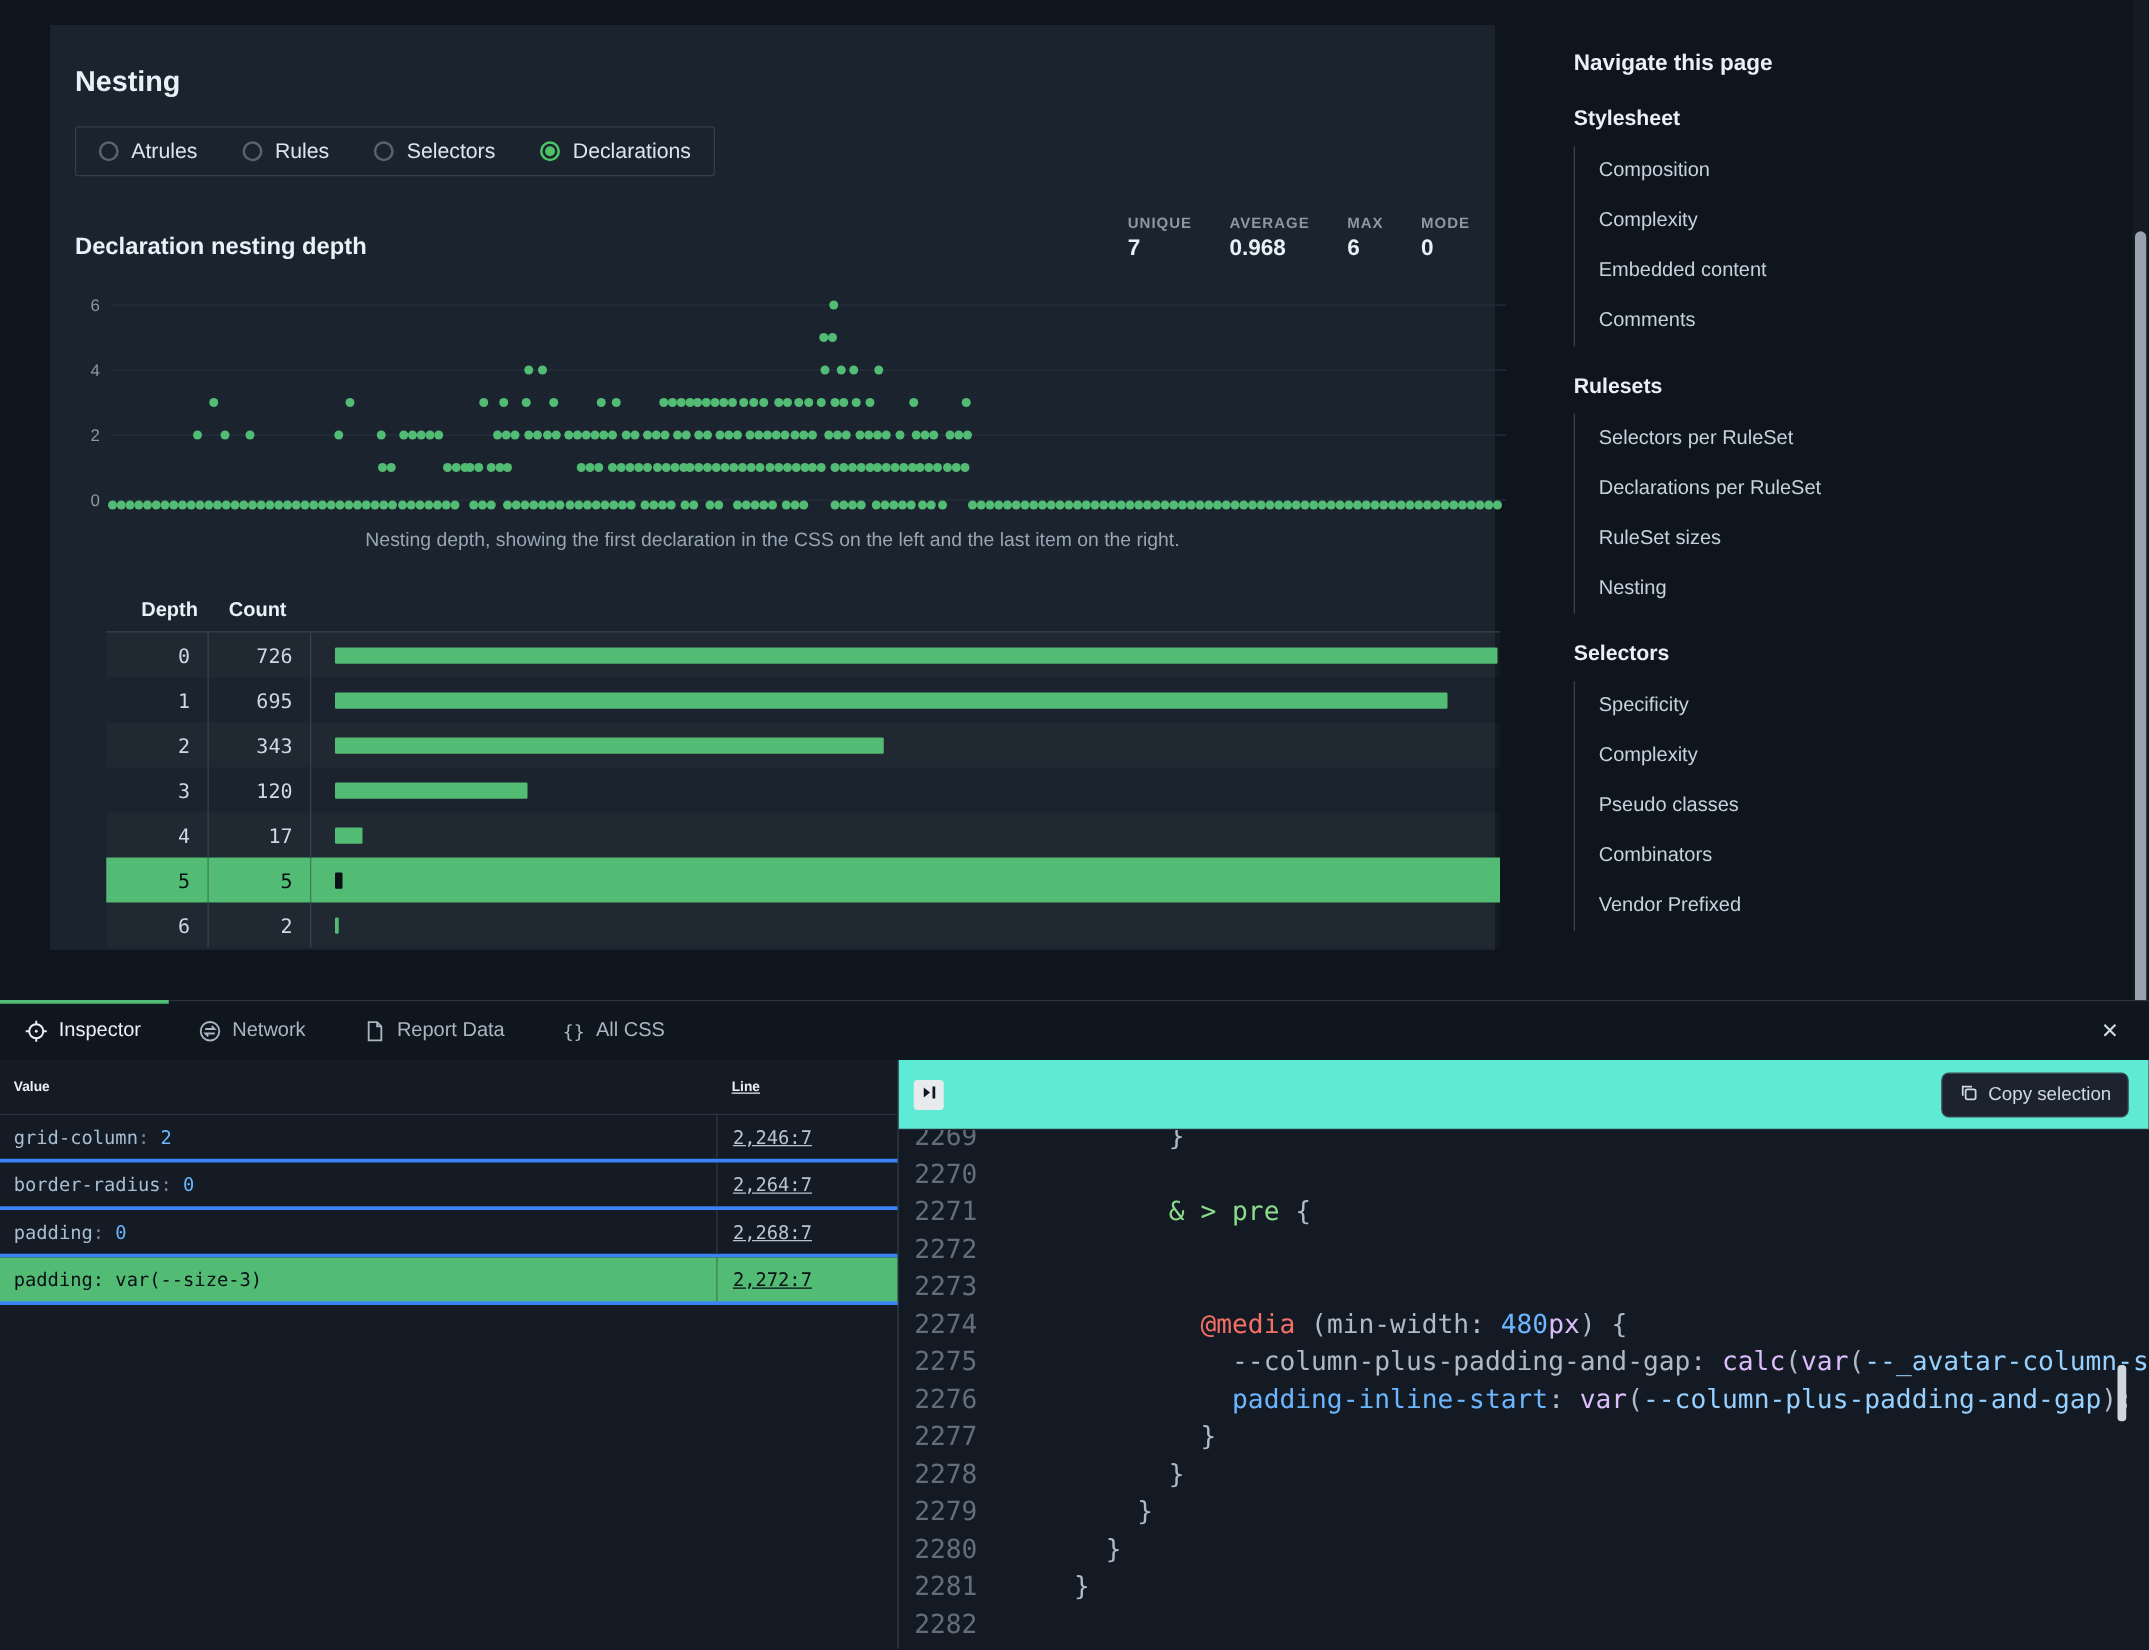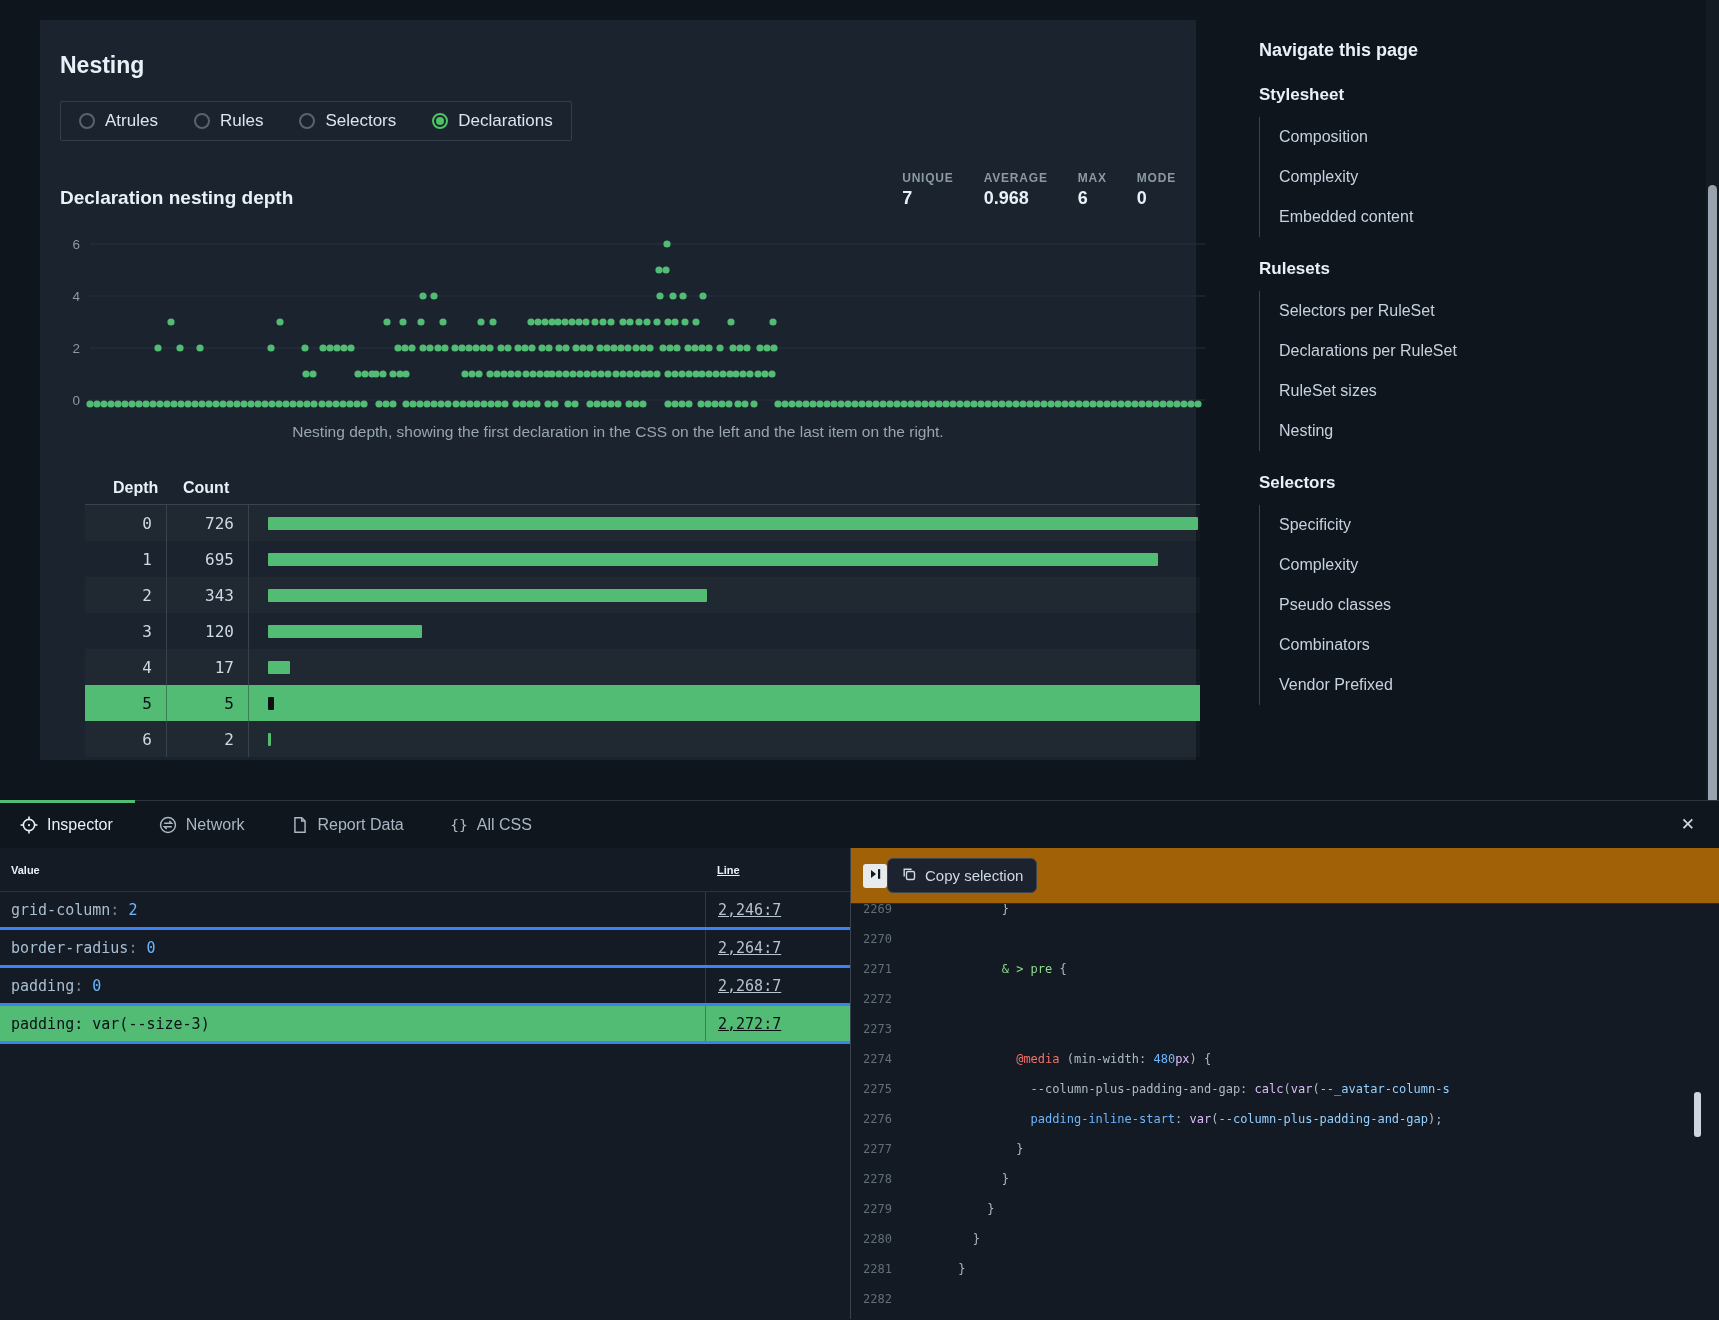--- a/index.html
+++ b/index.html
@@ -92,29 +92,29 @@
   .vp-row .line-cell { width:145px; align-self:stretch; display:flex; align-items:center;
                        border-left:1px solid #2f3842; padding-left:12px; }
   .vp-row .line-cell a { color:#b6c3d0; text-decoration:underline; }
   .t-prop { color:#a8bed2; } .t-pun { color:#768390; } .t-num { color:#6cb6ff; } .t-val { color:#adbac7; }
   .vp-row.hl { background:#52bb74; }
   .vp-row.hl .t-prop, .vp-row.hl .t-pun, .vp-row.hl .t-num, .vp-row.hl .t-val { color:#0b1016; }
   .vp-row.hl .line-cell { border-left-color:rgba(11,16,22,.35); }
   .vp-row.hl .line-cell a { color:#0b1016; }
 
   .code-panel { flex:1; display:flex; flex-direction:column; background:#141a23; }
-  .cp-head { height:56px; display:flex; align-items:center; justify-content:flex-start;
-             padding:0 16px 0 12px; border-bottom:1px solid #242d38; background:#a16207; }
+  .cp-head { height:56px; display:flex; align-items:center; justify-content:space-between;
+             padding:0 16px 0 12px; border-bottom:1px solid #242d38; background:#5eead4; }
   .expand-btn { width:24px; height:24px; background:#e7ebee; border-radius:3px;
                 display:flex; align-items:center; justify-content:center; cursor:pointer; border:none; }
   .copy-btn { display:flex; align-items:center; gap:8px; border:1px solid #3c4652; background:#1c232e;
               border-radius:6px; padding:7px 13px; color:#cdd9e5; font-size:15px;
               font-family:"Liberation Sans", sans-serif; cursor:pointer; }
   .code-area { flex:1; overflow:hidden; padding:6px 0 0 12px;
-               font-family:"DejaVu Sans Mono", monospace; font-size:12px; line-height:30px; }
+               font-family:"DejaVu Sans Mono", monospace; font-size:21px; line-height:30px; }
   .cl { display:flex; white-space:pre; }
   .cl.cliptop { margin-top:-16px; }
   .ln { width:52px; color:#636e7b; flex-shrink:0; }
   .ct { white-space:pre; color:#adbac7; }
   .c-fg { color:#adbac7; } .c-grn { color:#8ddb8c; } .c-red { color:#f47067; }
   .c-blu { color:#6cb6ff; } .c-pur { color:#dcbdfb; } .c-lbl { color:#96d0ff; }
   .tok-sel { background:#303c4b; }
   .code-scroll-thumb { position:absolute; left:1694px; top:1092px; width:7px; height:45px;
                        background:#cfd6dd; border-radius:3px; }
 </style>
@@ -536,20 +536,21 @@
 </div>
 
 <div class="sidebar">
   <div class="sb-title">Navigate this page</div>
   <div id="sb-sections">
       <div class="sb-sect-title">Stylesheet</div>
       <div class="sb-items">
         <div class="sb-item">Composition</div>
         <div class="sb-item">Complexity</div>
         <div class="sb-item">Embedded content</div>
+        <div class="sb-item">Comments</div>
       </div>
       <div class="sb-sect-title">Rulesets</div>
       <div class="sb-items">
         <div class="sb-item">Selectors per RuleSet</div>
         <div class="sb-item">Declarations per RuleSet</div>
         <div class="sb-item">RuleSet sizes</div>
         <div class="sb-item">Nesting</div>
       </div>
       <div class="sb-sect-title">Selectors</div>
       <div class="sb-items">

